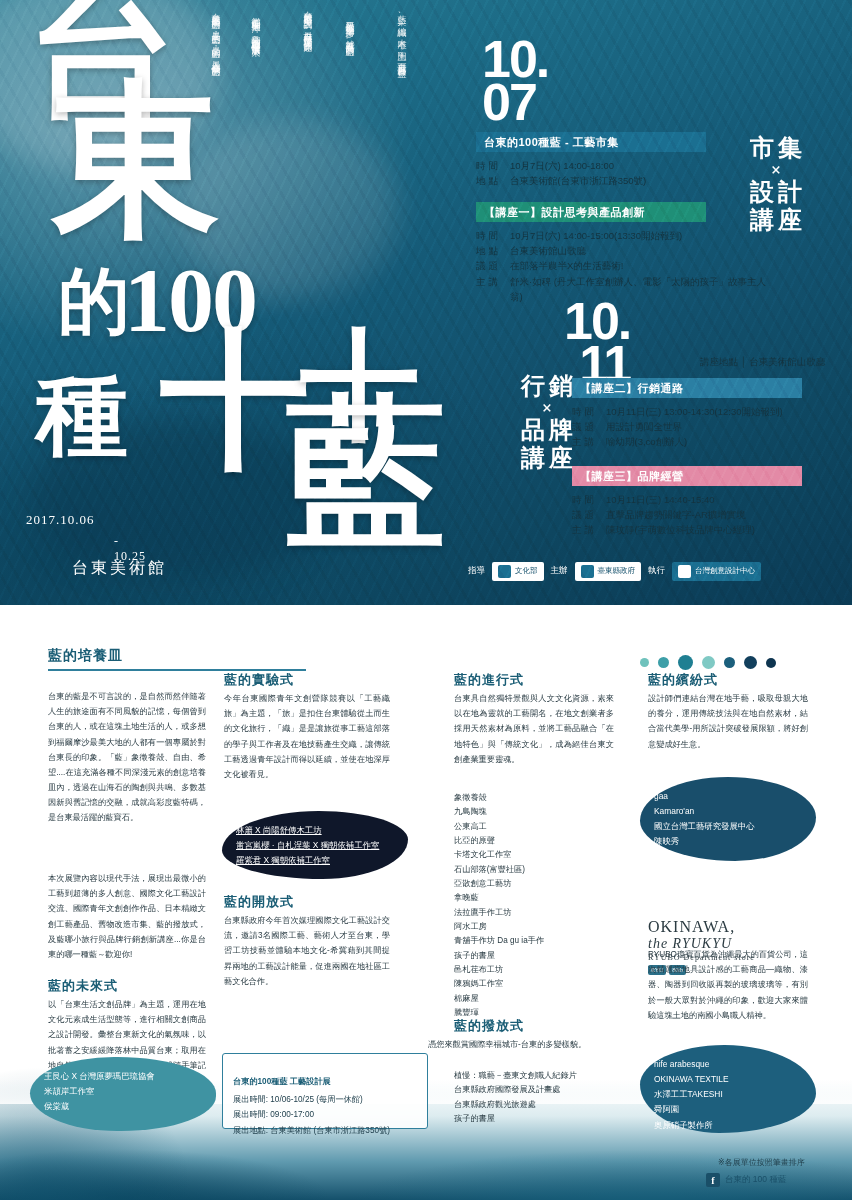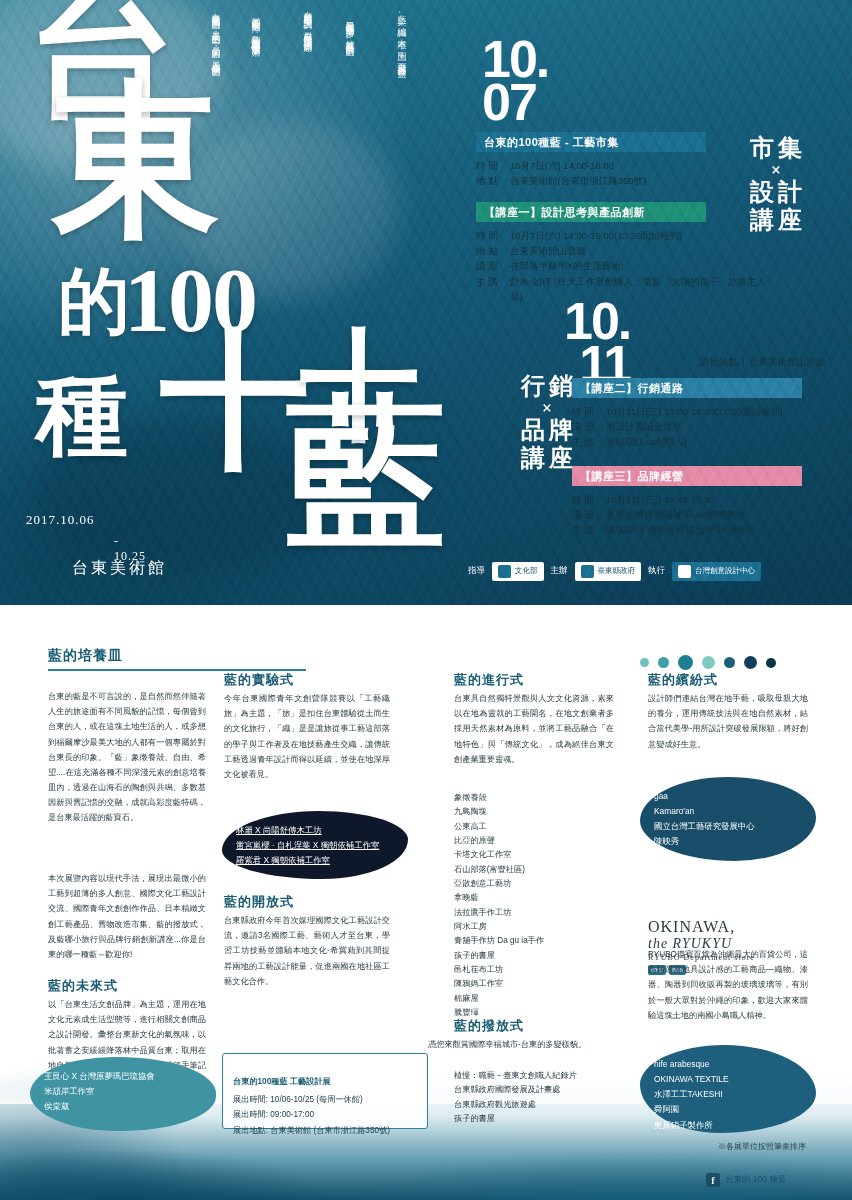--- a/index.html
+++ b/index.html
@@ -432,21 +432,21 @@
     <div class="b-para" style="left:648px;top:342px;width:160px;">RYUBO瓊寶百貨為沖繩最大的百貨公司，這次精選當地具設計感的工藝商品—織物、漆器、陶器到回收販再製的玻璃玻璃等，有別於一般大眾對於沖繩的印象，歡迎大家來體驗這塊土地的南國小島職人精神。</div>
 
     <div class="blob deep" style="left:640px;top:440px;width:176px;height:88px;">
       <div>nife arabesque</div>
       <div>OKINAWA TEXTILE</div>
       <div>水澤工工TAKESHI</div>
       <div>舜阿園</div>
       <div>奥原硝子製作所</div>
     </div>
 
-    <div class="note" style="left:718px;top:536px;font-family:Liberation Mono, monospace;">※各展單位按照筆畫排序</div>
+    <div class="note" style="left:718px;top:552px;">※各展單位按照筆畫排序</div>
 
     <div class="fb" style="left:706px;top:568px;">
       <span class="fb-ico">f</span>
       <span>台東的 100 種藍</span>
     </div>
 
   </div>
 </div>
 
 </body></html>

